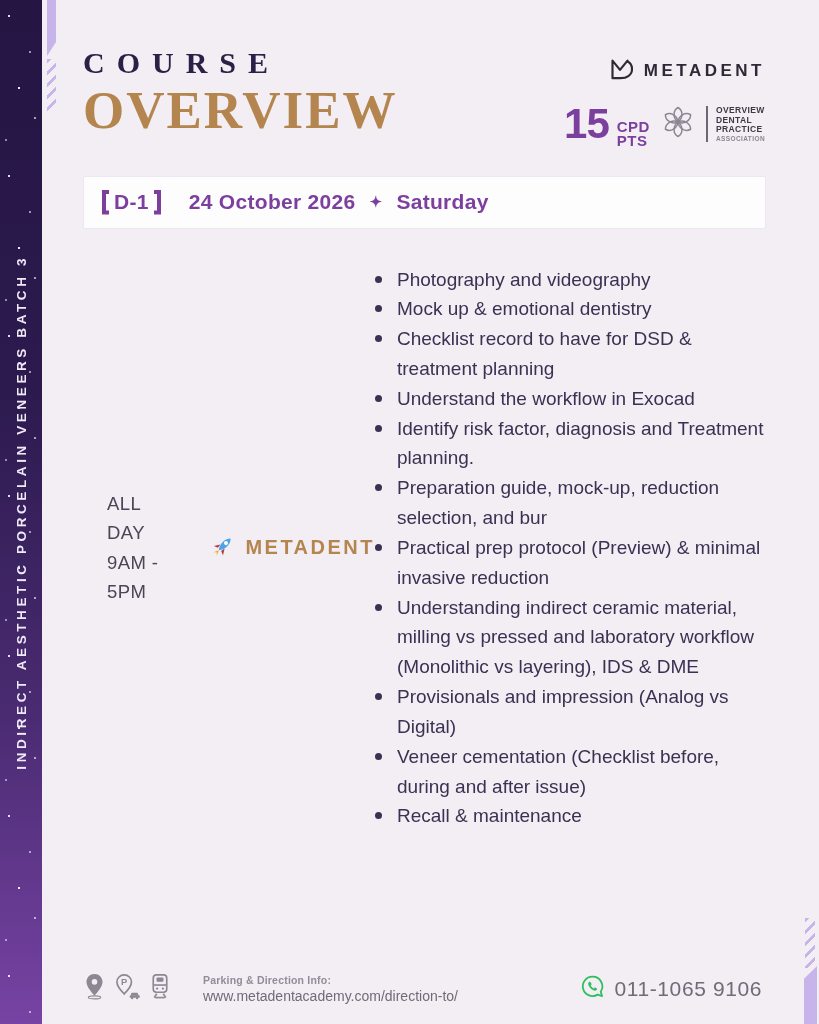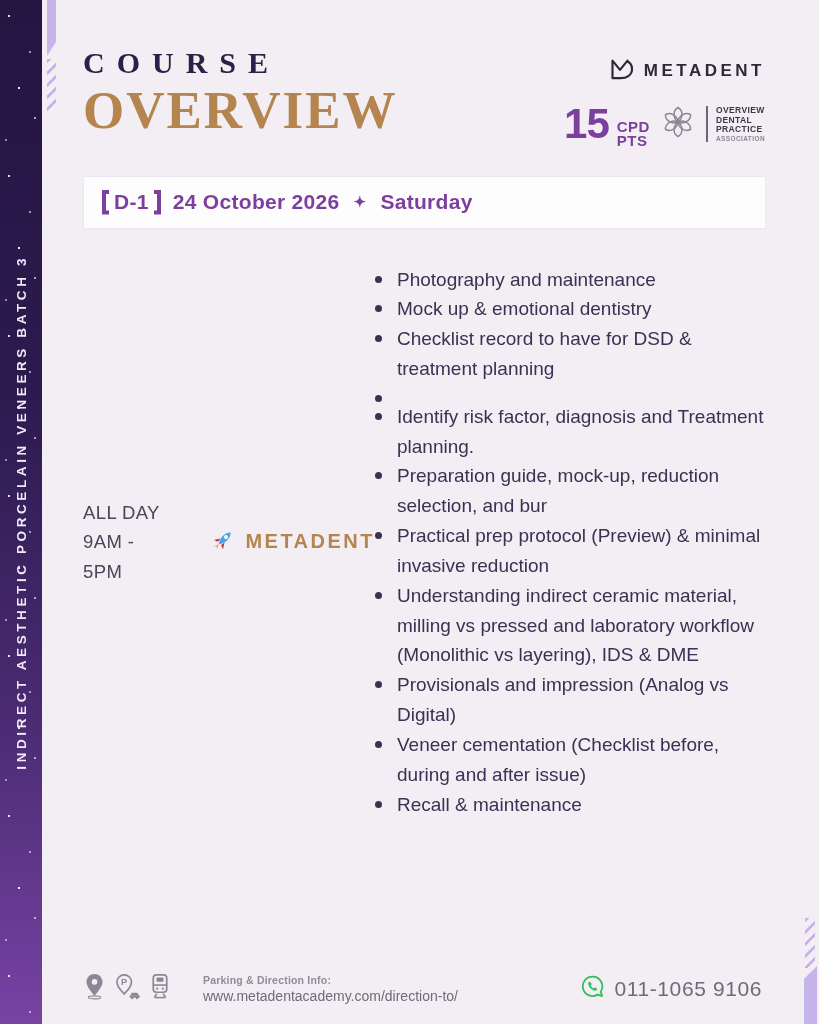--- a/index.html
+++ b/index.html
@@ -66,33 +66,33 @@
   .assoc .assoc-sub { font-size:6.5px; font-weight:700; color:#8a8794; }
 
   
   .datebar {
     margin:27px 0 0 28px; width:683px; height:53px; background:#fefdfe;
     border:1px solid #eee7f3; border-radius:2px;
     display:flex; align-items:center; padding-left:18px;
     color:#7c3f9e; font-weight:700; font-size:21px; letter-spacing:.3px;
   }
   .datebar .sep { font-size:15px; margin:0 14px; }
-  .datebar .daycode { display:flex; align-items:center; margin-right:12px; }
+  .datebar .daycode { display:flex; align-items:center; margin-right:28px; }
   .cssbracket { position:relative; width:8px; height:24px; display:inline-block; }
   .cssbracket::before { content:""; position:absolute; top:0; bottom:0; width:3.5px; background:#7c3f9e; }
   .cssbracket::after  { content:""; position:absolute; height:3.5px; width:7px; background:#7c3f9e; }
   .cssbracket.lb::before { left:0; } .cssbracket.lb::after { left:0; top:0; box-shadow:0 20.5px 0 #7c3f9e; }
   .cssbracket.rb::before { right:0; } .cssbracket.rb::after { right:0; top:0; box-shadow:0 20.5px 0 #7c3f9e; }
   .daycode .daylabel { margin:0 4px; }
 
   
   .content { display:flex; margin-top:36px; }
   .leftcol { width:320px; padding-left:28px; display:flex; align-items:center; }
   .sched { display:flex; align-items:center; gap:44px; }
-  .time-block { color:#4b4557; font-size:18.5px; letter-spacing:.4px; line-height:1.6; }
+  .time-block { color:#4b4557; font-size:18.5px; letter-spacing:.4px; line-height:1.6;margin-left:24px; }
   .lecture-block { display:flex; align-items:center; gap:9px; }
   .lecture-label { color:#b5854f; font-size:20px; font-weight:700; letter-spacing:2.5px; }
 
   .topics { list-style:none; width:392px; }
   .topics li { display:flex; gap:15px; font-size:19px; line-height:1.57; color:#3a3153; }
   .topics .dot { flex:none; width:7px; height:7px; border-radius:50%; background:#3a3153; margin-top:11px; }
 
   
   .footer {
     position:absolute; left:28px; right:57px; bottom:20px;
@@ -199,35 +199,36 @@
             <span class="lecture-label">METADENT</span>
           </div>
         </div>
       </div>
 
       <ul class="topics">
 
 
           <li>
             <span class="dot"></span>
-            <span>Photography and maintenance</span>
+            <span>Photography and videography</span>
           </li>
 
           <li>
             <span class="dot"></span>
             <span>Mock up &amp; emotional dentistry</span>
           </li>
 
           <li>
             <span class="dot"></span>
             <span>Checklist record to have for DSD &amp; treatment planning</span>
           </li>
 
           <li>
             <span class="dot"></span>
+            <span>Understand the workflow in Exocad</span>
           </li>
 
           <li>
             <span class="dot"></span>
             <span>Identify risk factor, diagnosis and Treatment planning.</span>
           </li>
 
           <li>
             <span class="dot"></span>
             <span>Preparation guide, mock-up, reduction selection, and bur</span>

